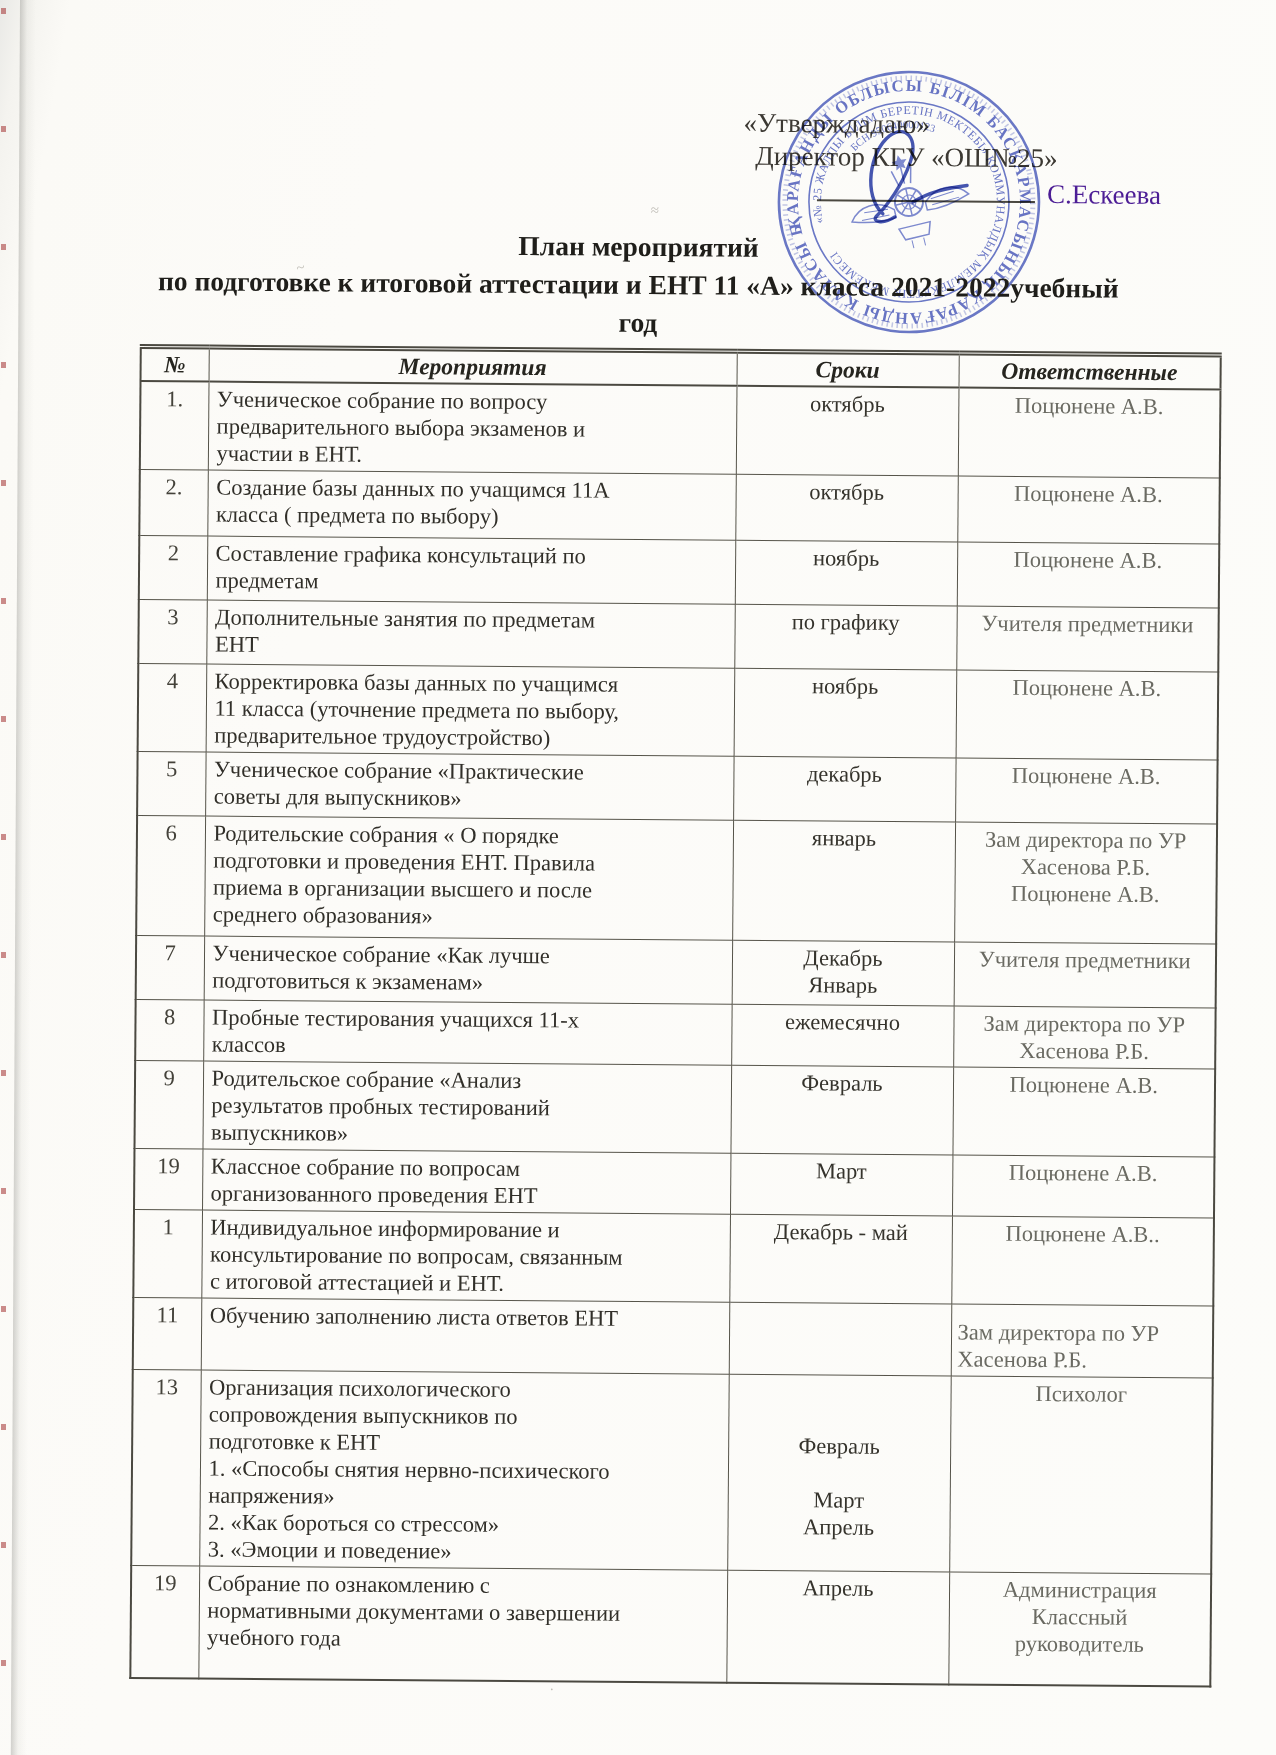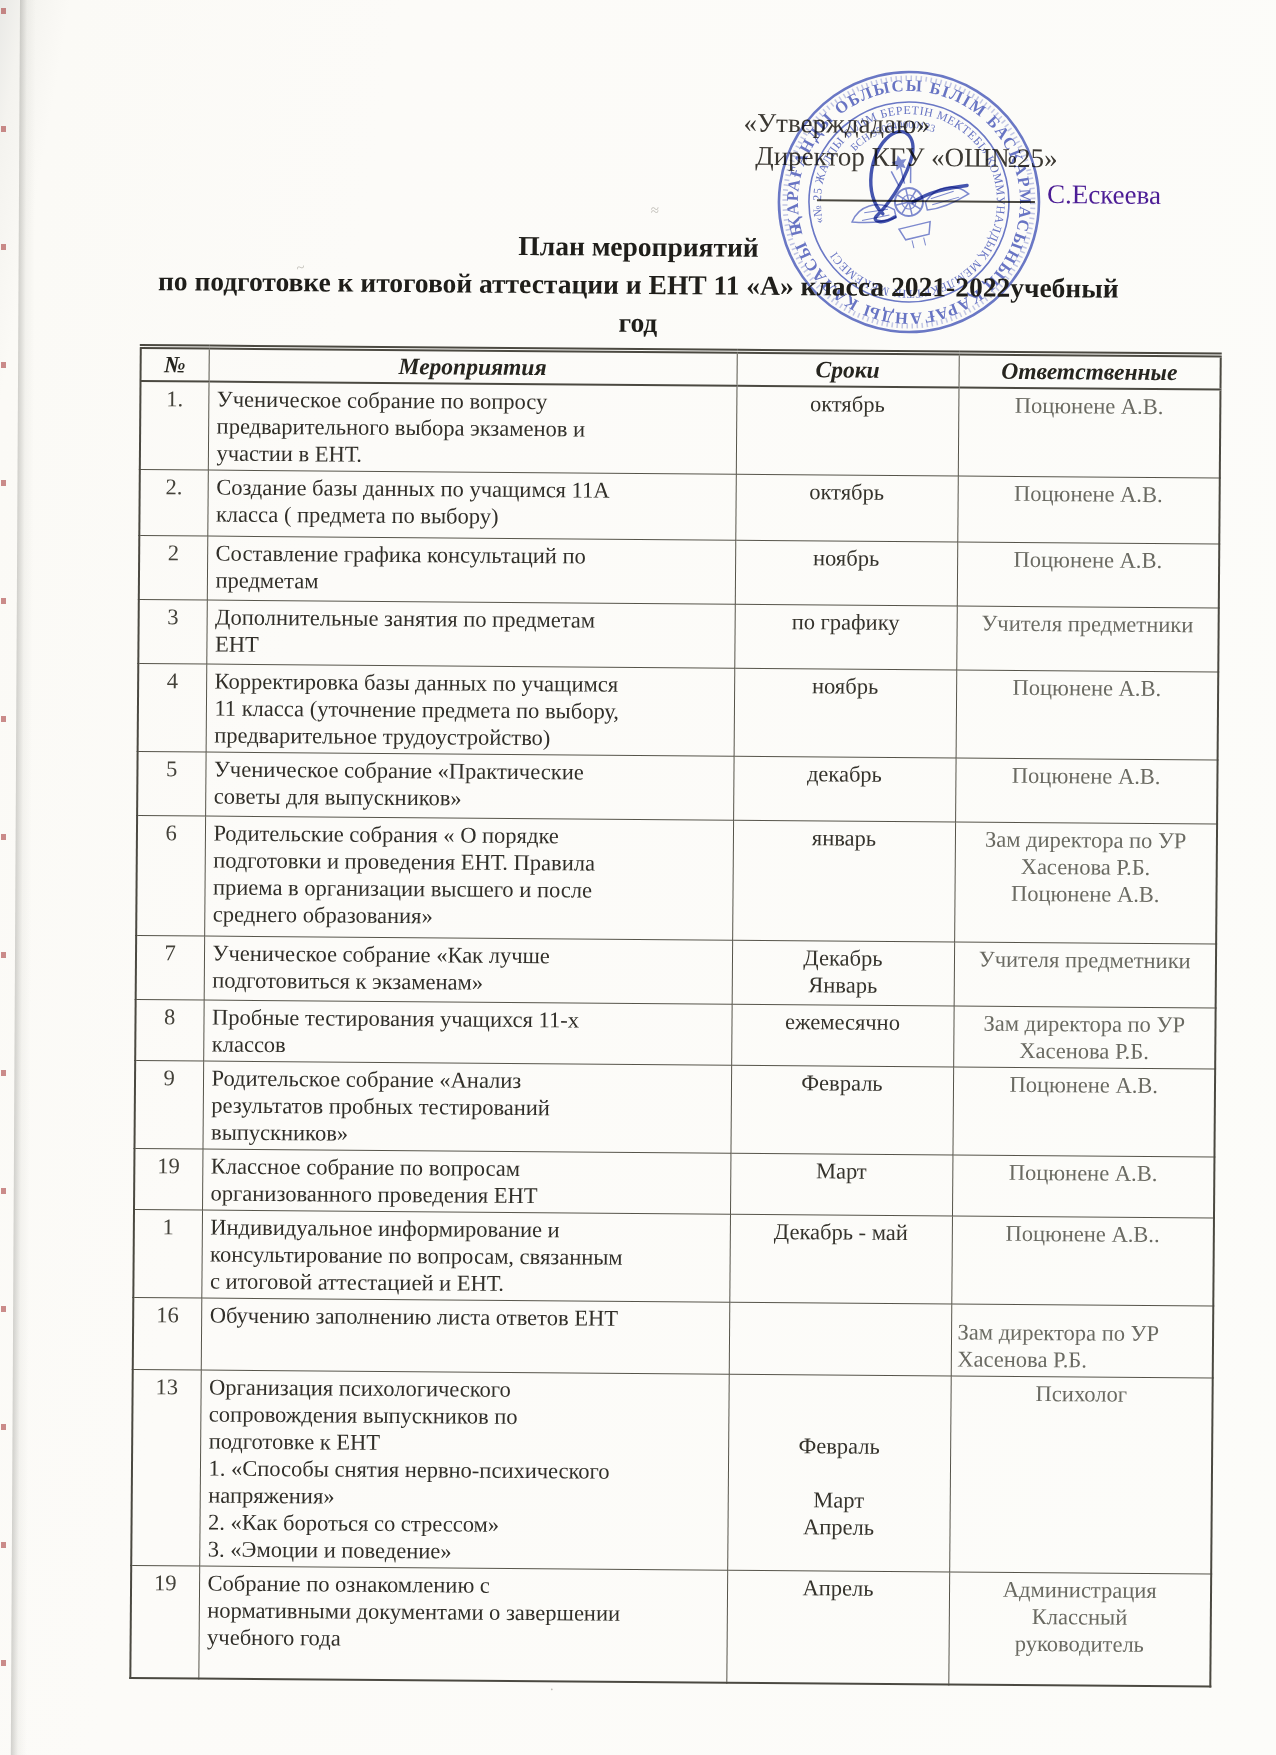--- a/index.html
+++ b/index.html
@@ -229,21 +229,21 @@
   <tr>
     <td class="num-cell">1</td>
     <td class="event-cell">Индивидуальное информирование и
 консультирование по вопросам, связанным
 с итоговой аттестацией и  ЕНТ.</td>
     <td class="term-cell">Декабрь - май</td>
     <td class="resp-cell">Поцюнене А.В..</td>
   </tr>
 
   <tr>
-    <td class="num-cell">16</td>
+    <td class="num-cell">11</td>
     <td class="event-cell">Обучению заполнению листа ответов ЕНТ</td>
     <td class="term-cell"></td>
     <td class="resp-cell left-low">Зам директора по УР
 Хасенова Р.Б.</td>
   </tr>
 
   <tr>
     <td class="num-cell">13</td>
     <td class="event-cell">Организация психологического
 сопровождения выпускников по

